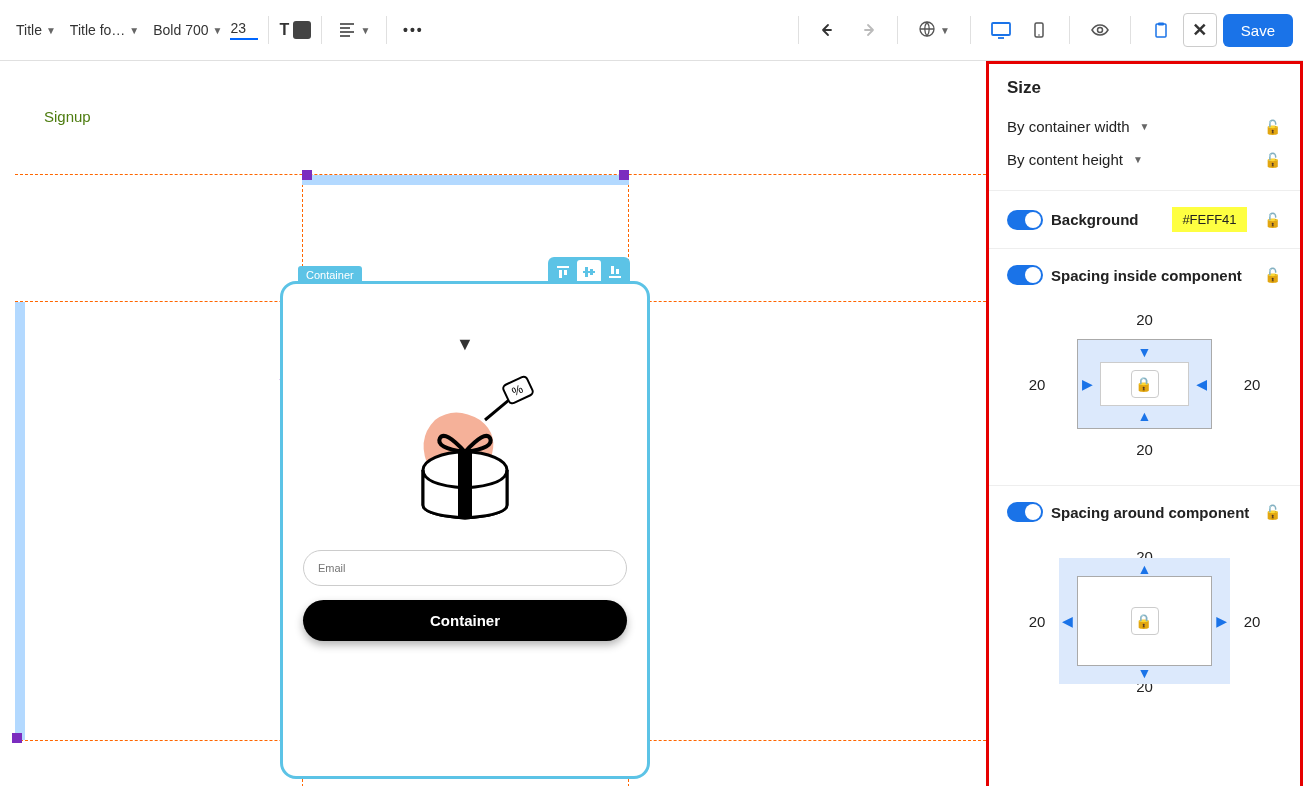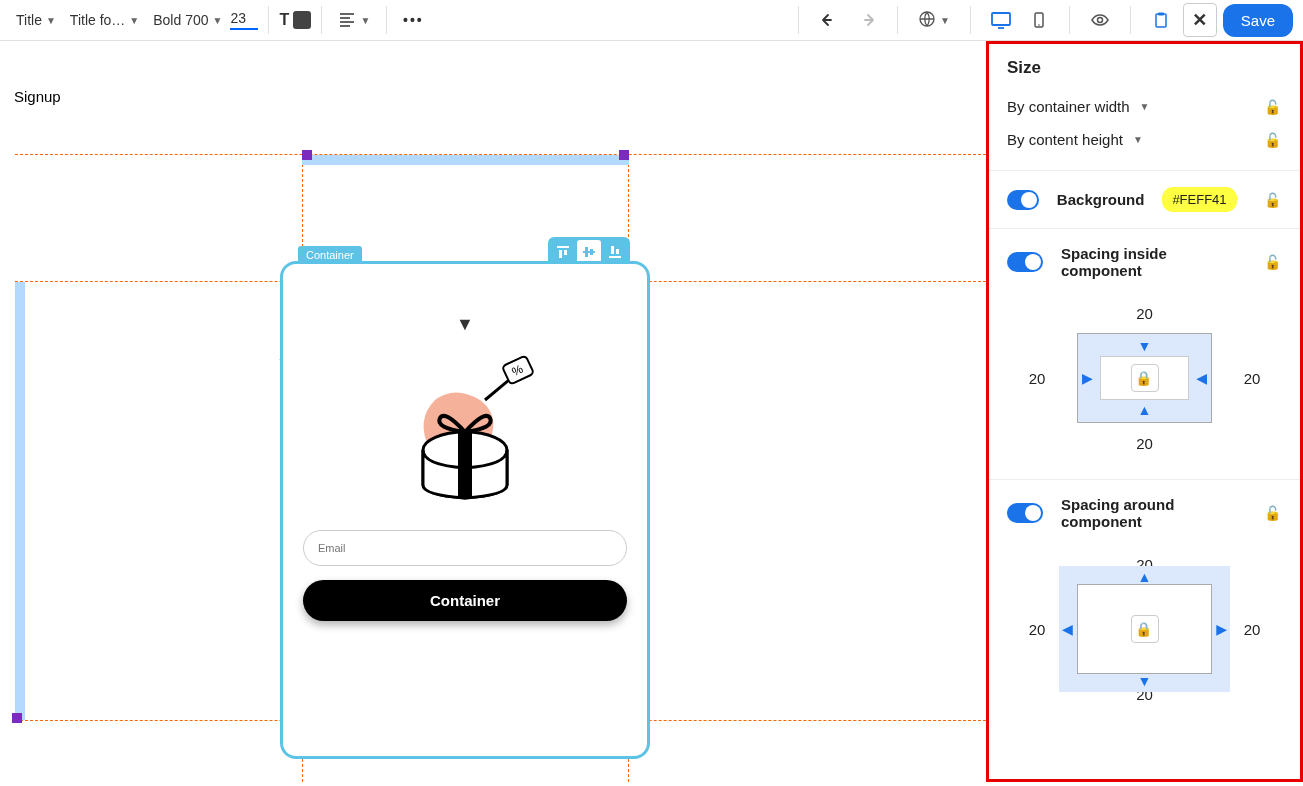--- a/index.html
+++ b/index.html
@@ -1,37 +1,37 @@
 <!DOCTYPE html>
 <html><head>
 <meta charset="utf-8">
 <style>
 * { box-sizing: border-box; margin: 0; padding: 0; }
 body { font-family: Arial, sans-serif; font-size: 14px; color: #333; background: #fff; overflow: hidden; }
 
 .toolbar {
-  height: 41px; display: flex; align-items: center; padding: 0 10px;
+  height: 61px; display: flex; align-items: center; padding: 0 10px;
   border-bottom: 1px solid #e0e0e0; background: #fff;
 }
 .toolbar-left { display: flex; align-items: center; gap: 2px; }
 .toolbar-right { margin-left: auto; display: flex; align-items: center; gap: 6px; }
 .tb-sel { display: flex; align-items: center; gap: 4px; padding: 4px 6px; cursor: pointer; font-size: 14px; color: #333; }
 .tb-chevron { font-size: 10px; color: #666; }
 .tb-num { width: 28px; text-align: left; font-size: 14px; border-bottom: 2px solid #0066ff; padding-bottom: 2px; }
 .tb-divider { width: 1px; height: 28px; background: #e0e0e0; margin: 0 8px; }
 .tb-icon-btn { width: 32px; height: 32px; display: flex; align-items: center; justify-content: center; cursor: pointer; border-radius: 4px; font-weight: bold; }
 .tb-color-swatch { width: 30px; height: 18px; background: #444; border-radius: 3px; margin-left: 4px; }
-.tb-save { background: #1a73e8; color: #fff; border: none; padding: 8px 18px; border-radius: 12px; font-size: 15px; font-weight: 500; cursor: pointer; }
+.tb-save { background: #1a73e8; color: #fff; border: none; padding: 8px 18px; border-radius: 6px; font-size: 15px; font-weight: 500; cursor: pointer; }
 .tb-close { width: 34px; height: 34px; display: flex; align-items: center; justify-content: center; cursor: pointer; border: 1px solid #ccc; border-radius: 4px; font-size: 18px; font-weight: bold; }
 .tb-light { color: #bbb; }
 .tb-dark { color: #333; }
 
 .main-area { display: flex; height: calc(786px - 45px); }
 .canvas-wrap { flex: 1; position: relative; overflow: hidden; }
-.canvas-label { position: absolute; top: 47px; left: 14px; color: #000000; font-size: 15px; }
+.canvas-label { position: absolute; top: 47px; left: 44px; color: #4d7c0f; font-size: 15px; }
 
 .guide-h1 { position: absolute; left: 15px; right: 0; top: 113px; border-top: 1px dashed #ff6600; }
 .guide-h2 { position: absolute; left: 15px; right: 0; top: 240px; border-top: 1px dashed #ff6600; }
 .guide-h3 { position: absolute; left: 15px; right: 0; top: 679px; border-top: 1px dashed #ff6600; }
 .guide-v1 { position: absolute; top: 113px; bottom: 0; left: 302px; border-left: 1px dashed #ff6600; }
 .guide-v2 { position: absolute; top: 113px; bottom: 0; left: 628px; border-left: 1px dashed #ff6600; }
 
 .blue-bar { position: absolute; left: 15px; top: 241px; width: 10px; height: 438px; background: #b3d9ff; }
 .blue-top { position: absolute; left: 302px; top: 114px; width: 327px; height: 10px; background: #b3d9ff; }
 .handle { position: absolute; width: 10px; height: 10px; background: #7b2cbf; }
@@ -58,25 +58,25 @@
 .left-arrow { position: absolute; left: 275px; top: 305px; font-size: 22px; color: #7b2cbf; }
 
 .sidebar { width: 317px; border: 3px solid #e60000; background: #fff; overflow-y: auto; }
 .sidebar-inner { padding: 14px 18px; }
 .section-header { font-size: 17px; font-weight: bold; margin-bottom: 12px; color: #222; }
 .size-row { display: flex; align-items: center; justify-content: space-between; padding: 8px 0; }
 .size-select { display: flex; align-items: center; gap: 10px; font-size: 15px; color: #222; cursor: pointer; }
 .lock-icon { cursor: pointer; }
 
 .section { border-top: 1px solid #eee; padding: 16px 18px; }
-.section-row { display: flex; align-items: center; gap: 18px; }
+.section-row { display: flex; align-items: center; gap: 8px; }
 .toggle { width: 36px; height: 20px; background: #1a73e8; border-radius: 10px; position: relative; cursor: pointer; }
 .toggle::after { content: ""; position: absolute; right: 2px; top: 2px; width: 16px; height: 16px; background: #fff; border-radius: 50%; }
 .section-label { font-size: 15px; font-weight: bold; flex: 1; color: #222; }
-.color-chip { background: #FEFF41; padding: 5px 10px; font-size: 13px; border-radius: 11px; font-weight: 500; color: #222; }
+.color-chip { background: #FEFF41; padding: 5px 10px; font-size: 13px; border-radius: 0; font-weight: 500; color: #222; }
 
 .spacing-grid { display: grid; grid-template-columns: 60px 1fr 60px; grid-template-rows: 40px 90px 40px; align-items: center; justify-items: center; margin-top: 14px; }
 .sp-val { font-size: 15px; color: #222; }
 .sp-top { grid-column: 2; grid-row: 1; }
 .sp-bottom { grid-column: 2; grid-row: 3; }
 .sp-left { grid-column: 1; grid-row: 2; }
 .sp-right { grid-column: 3; grid-row: 2; }
 .sp-box { grid-column: 2; grid-row: 2; width: 135px; height: 90px; border: 1px solid #aaa; position: relative; display: flex; align-items: center; justify-content: center; }
 .sp-box.inside { background: #dce9fc; }
 .sp-box.outside { background: #fff; box-shadow: 0 0 0 18px #dce9fc; }

